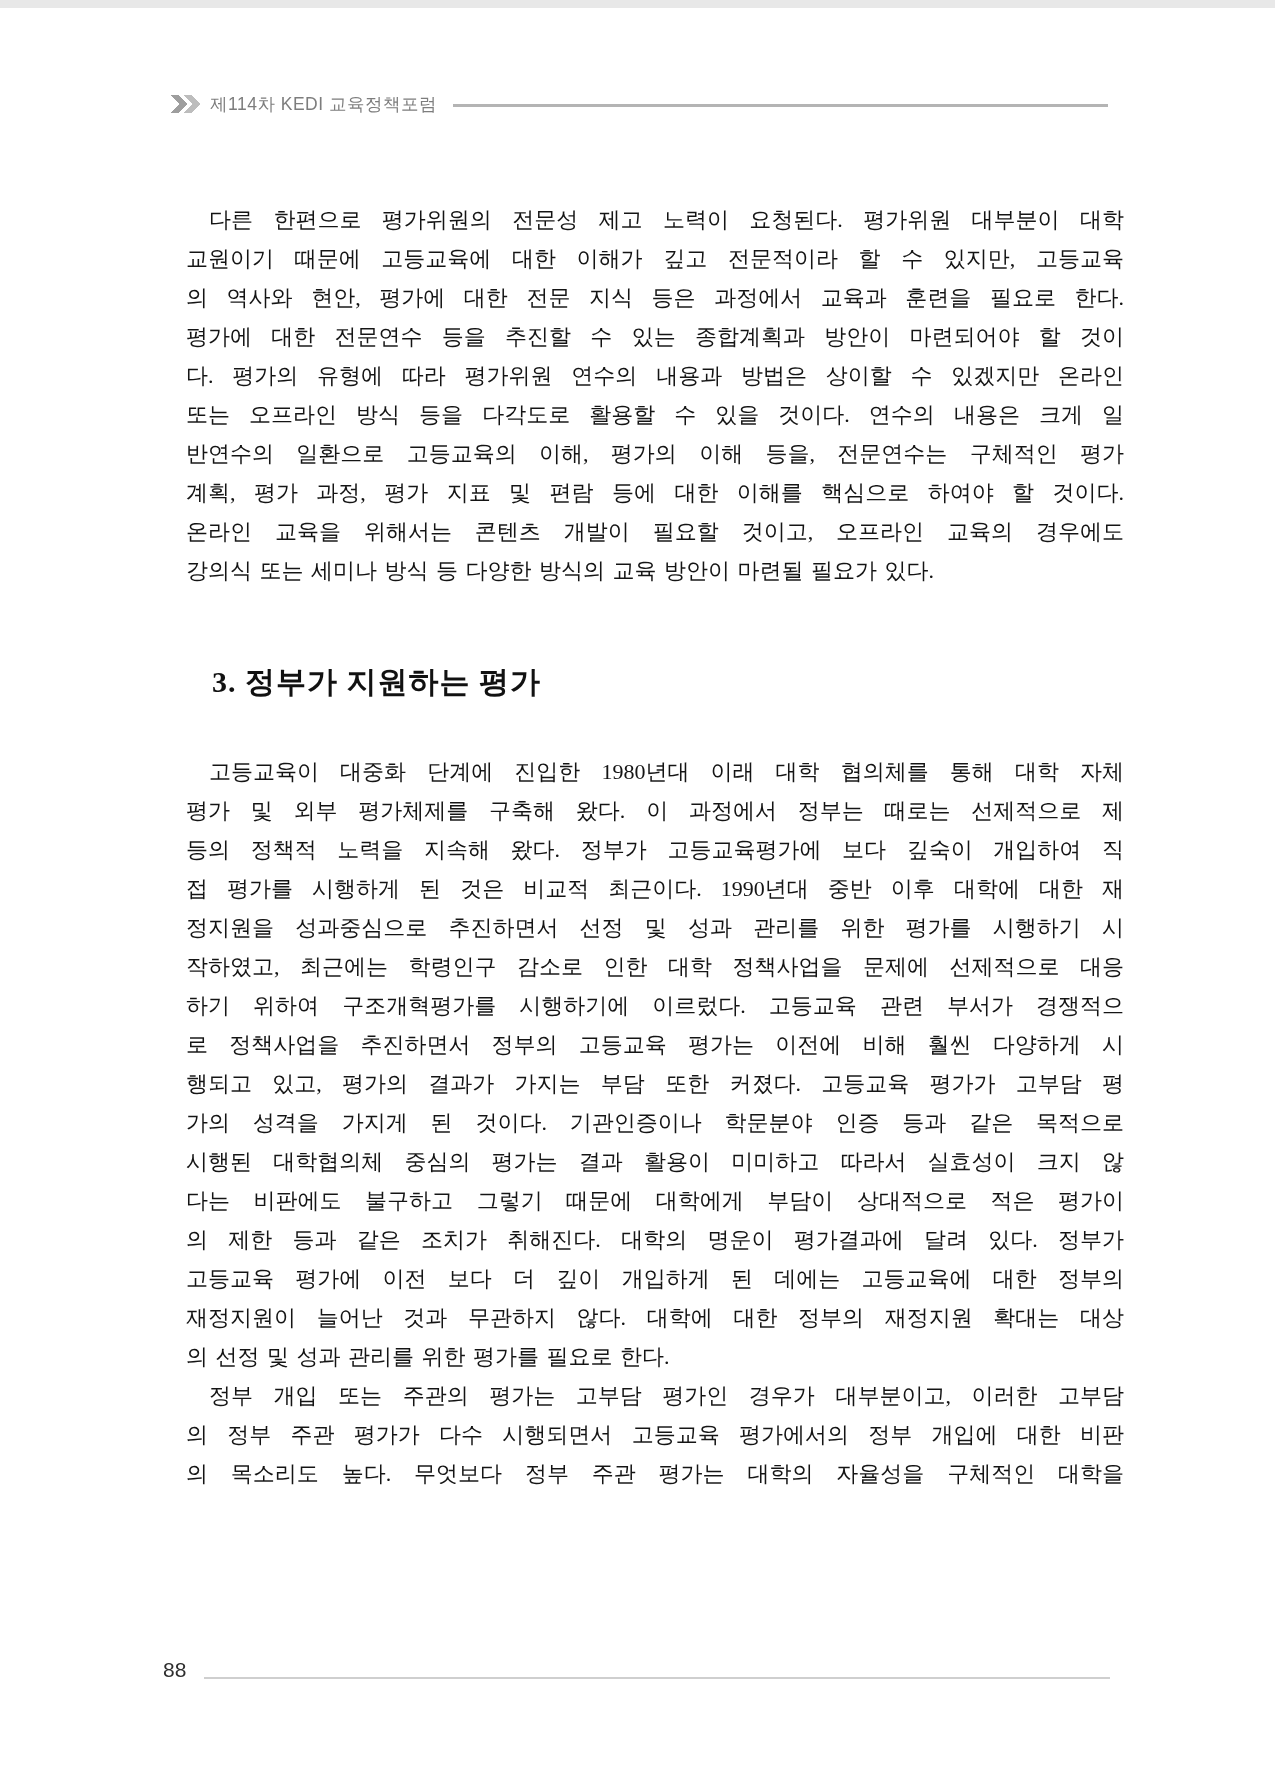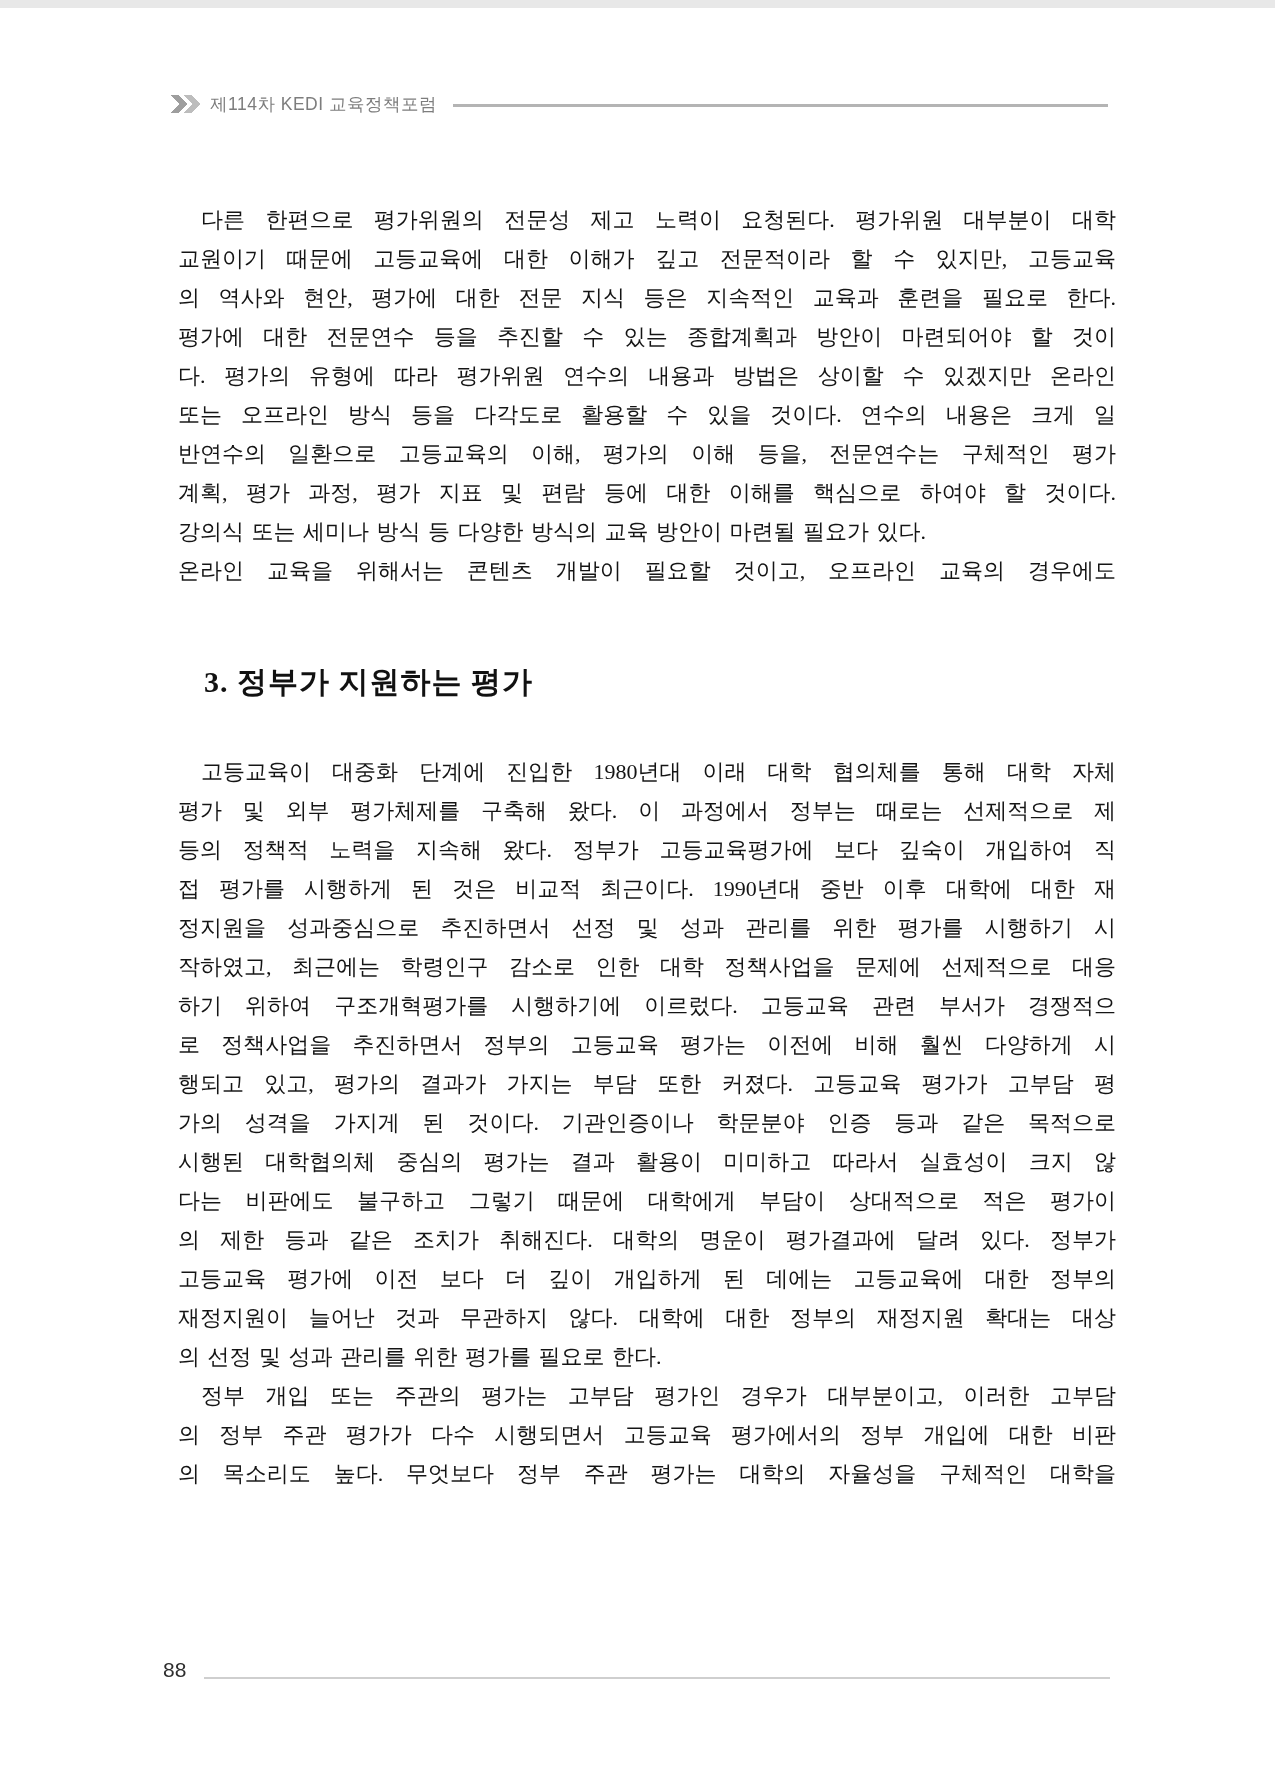--- a/index.html
+++ b/index.html
@@ -37,21 +37,21 @@
     flex: 1 1 auto;
     height: 3px;
     background: #b4b4b4;
     margin-left: 16px;
     margin-top: 2px;
   }
 
   
   .content {
     position: absolute;
-    left: 178px;
+    left: 186px;
     top: 192px;
     width: 938px;
   }
   .para { margin: 0; }
   .line {
     font-size: 22px;
     line-height: 39px;
     white-space: nowrap;
     overflow: hidden;
     text-align: justify;
@@ -107,28 +107,28 @@
       </svg>
     </span>
     <span class="forum-label">제114차 KEDI 교육정책포럼</span>
     <span class="rule"></span>
   </div>
 
   <div class="content">
     <div class="para">
         <div class="line first">다른 한편으로 평가위원의 전문성 제고 노력이 요청된다. 평가위원 대부분이 대학</div>
         <div class="line">교원이기 때문에 고등교육에 대한 이해가 깊고 전문적이라 할 수 있지만, 고등교육</div>
-        <div class="line">의 역사와 현안, 평가에 대한 전문 지식 등은 지속적인 교육과 훈련을 필요로 한다.</div>
+        <div class="line">의 역사와 현안, 평가에 대한 전문 지식 등은 과정에서 교육과 훈련을 필요로 한다.</div>
         <div class="line">평가에 대한 전문연수 등을 추진할 수 있는 종합계획과 방안이 마련되어야 할 것이</div>
         <div class="line">다. 평가의 유형에 따라 평가위원 연수의 내용과 방법은 상이할 수 있겠지만 온라인</div>
         <div class="line">또는 오프라인 방식 등을 다각도로 활용할 수 있을 것이다. 연수의 내용은 크게 일</div>
         <div class="line">반연수의 일환으로 고등교육의 이해, 평가의 이해 등을, 전문연수는 구체적인 평가</div>
         <div class="line">계획, 평가 과정, 평가 지표 및 편람 등에 대한 이해를 핵심으로 하여야 할 것이다.</div>
+        <div class="line">온라인 교육을 위해서는 콘텐츠 개발이 필요할 것이고, 오프라인 교육의 경우에도</div>
         <div class="line unjust">강의식 또는 세미나 방식 등 다양한 방식의 교육 방안이 마련될 필요가 있다.</div>
-        <div class="line">온라인 교육을 위해서는 콘텐츠 개발이 필요할 것이고, 오프라인 교육의 경우에도</div>
       </div>
     <h2 class="section-heading">3. 정부가 지원하는 평가</h2>
     <div class="para">
         <div class="line first">고등교육이 대중화 단계에 진입한 1980년대 이래 대학 협의체를 통해 대학 자체</div>
         <div class="line">평가 및 외부 평가체제를 구축해 왔다. 이 과정에서 정부는 때로는 선제적으로 제</div>
         <div class="line">등의 정책적 노력을 지속해 왔다. 정부가 고등교육평가에 보다 깊숙이 개입하여 직</div>
         <div class="line">접 평가를 시행하게 된 것은 비교적 최근이다. 1990년대 중반 이후 대학에 대한 재</div>
         <div class="line">정지원을 성과중심으로 추진하면서 선정 및 성과 관리를 위한 평가를 시행하기 시</div>
         <div class="line">작하였고, 최근에는 학령인구 감소로 인한 대학 정책사업을 문제에 선제적으로 대응</div>
         <div class="line">하기 위하여 구조개혁평가를 시행하기에 이르렀다. 고등교육 관련 부서가 경쟁적으</div>

